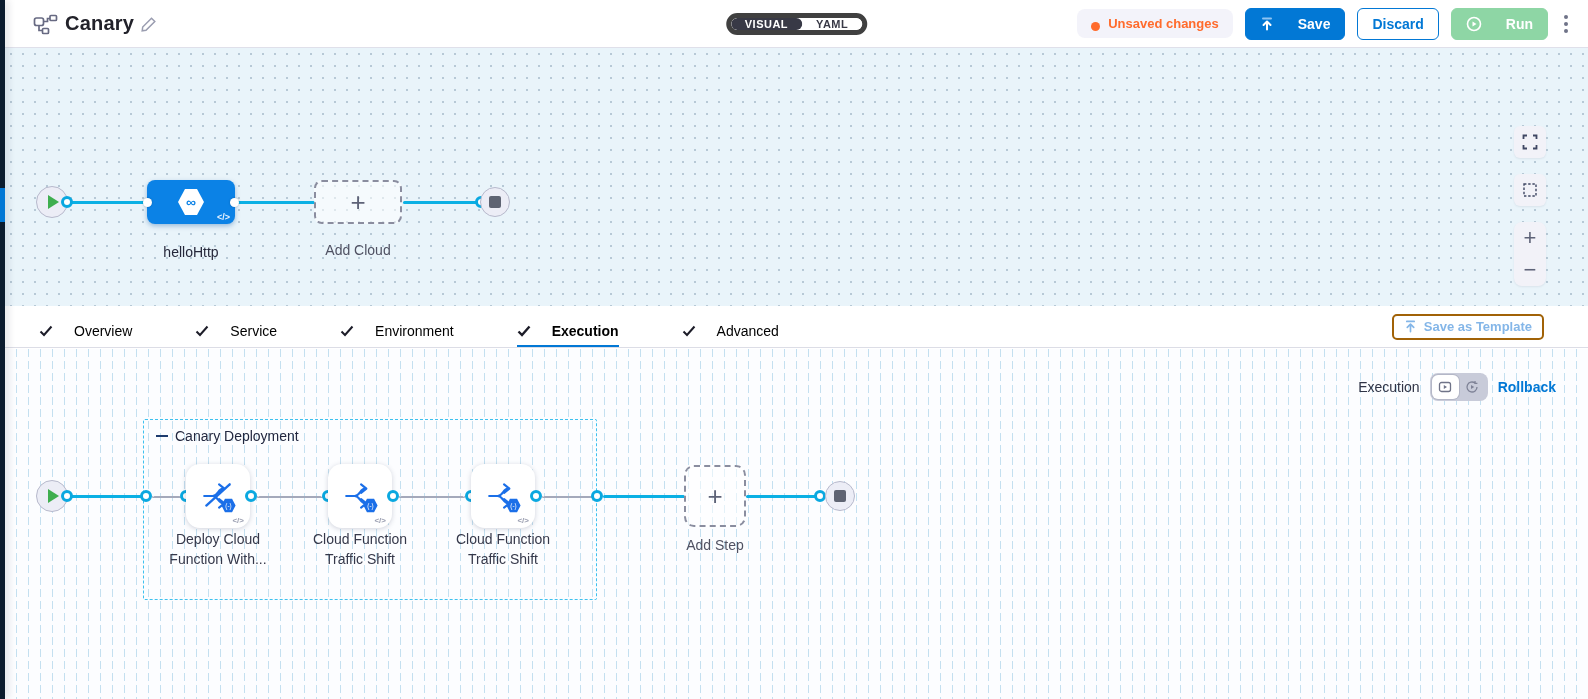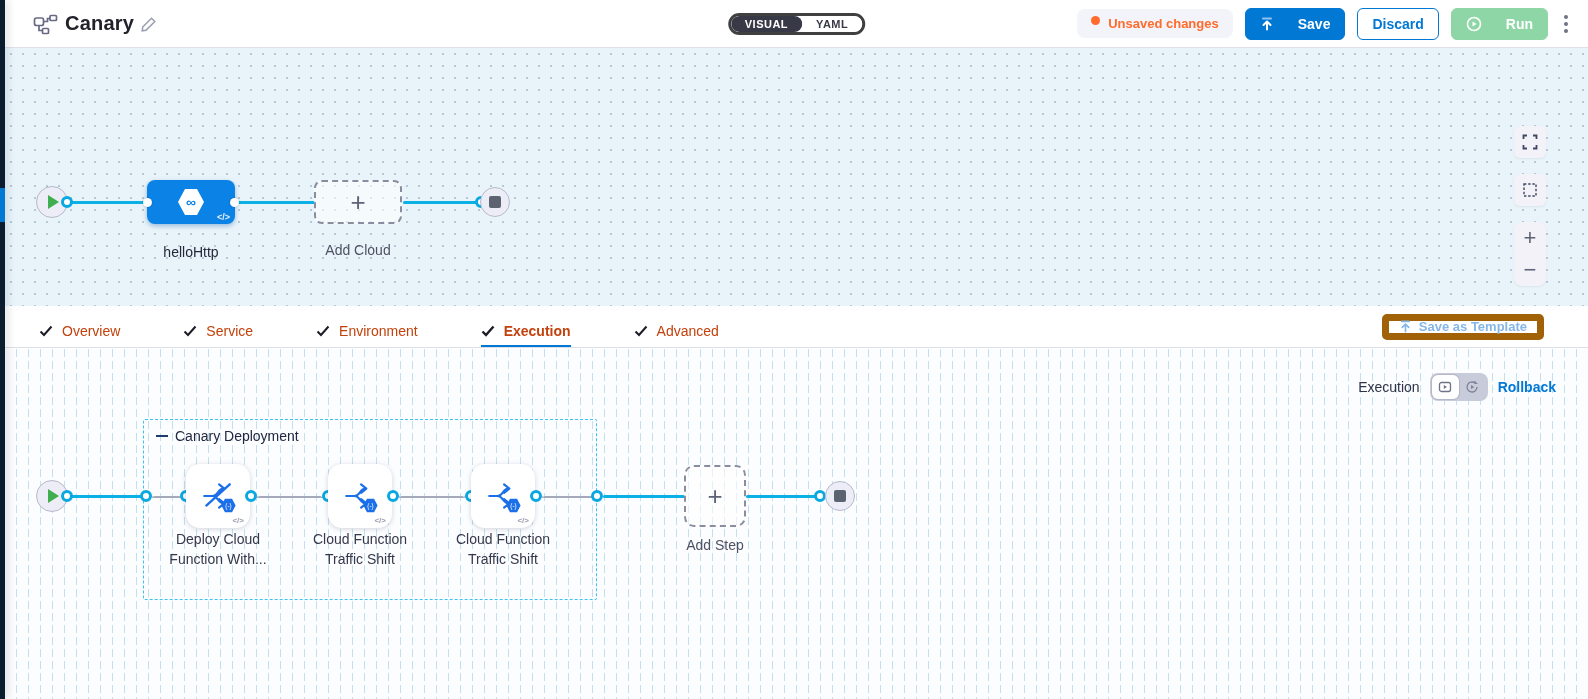--- a/index.html
+++ b/index.html
@@ -9,26 +9,26 @@
   
   .left-strip { position:absolute; left:0; top:0; width:5px; height:699px; background:#0b1c2e; z-index:50; box-shadow:2px 0 8px rgba(10,30,50,.18); }
   .left-strip .scroll-seg { position:absolute; left:0; top:188px; width:5px; height:34px; background:#0278d5; }
 
   
   .header { position:absolute; left:5px; top:0; right:0; height:48px; background:#fff; border-bottom:1px solid #dfe0ea; display:flex; align-items:center; padding:0 16px 0 28px; z-index:20; }
   .title-group { display:flex; align-items:center; gap:6px; }
   .page-title { font-size:20px; font-weight:bold; color:#22222a; letter-spacing:.2px; }
   .icon-btn { background:none; border:none; cursor:pointer; display:flex; align-items:center; }
 
-  .mode-toggle { position:absolute; left:50%; transform:translateX(-50%); display:flex; border:3px solid #404040; border-radius:12px; overflow:hidden; height:22px; background:#fff; }
+  .mode-toggle { position:absolute; left:50%; transform:translateX(-50%); display:flex; border:5px solid #404040; border-radius:12px; overflow:hidden; height:22px; background:#fff; }
   .mode-seg { font-size:11px; font-weight:bold; letter-spacing:.5px; padding:0 14px; display:flex; align-items:center; border:none; cursor:pointer; background:#fff; color:#383946; border-radius:11px; }
   .mode-seg.active { background:#383946; color:#fff; }
 
   .header-actions { margin-left:auto; display:flex; align-items:center; gap:12px; }
-  .unsaved-badge { display:flex; align-items:flex-start; gap:8px; background:#f3f3fa; border-radius:8px; padding:7px 14px; font-size:13px; font-weight:bold; color:#ff6b2c; }
+  .unsaved-badge { display:flex; align-items:flex-end; gap:8px; background:#f3f3fa; border-radius:8px; padding:7px 14px; font-size:13px; font-weight:bold; color:#ff6b2c; }
   .unsaved-dot { width:9px; height:9px; border-radius:50%; background:#ff6b2c; }
   .btn { font-family:inherit; font-size:14px; font-weight:bold; border-radius:6px; height:32px; padding:0 14px; display:flex; align-items:center; gap:24px; cursor:pointer; }
   .btn-save { background:#0278d5; border:1px solid #0278d5; color:#fff; }
   .btn-discard { background:#fff; border:1px solid #0278d5; color:#0278d5; }
   .btn-run { background:#8ed6a5; border:1px solid #8ed6a5; color:#fff; }
   .kebab { display:flex; flex-direction:column; gap:3px; padding:4px; background:none; border:none; cursor:pointer; }
   .kebab i { width:4px; height:4px; border-radius:50%; background:#6f7388; }
 
   
   .stage-canvas { position:absolute; left:5px; top:48px; right:0; height:258px;
@@ -51,23 +51,23 @@
   .add-box { position:absolute; border:2px dashed #8a8d9f; border-radius:8px; background:rgba(255,255,255,.55); display:flex; align-items:center; justify-content:center; cursor:pointer; }
   .plus-glyph { color:#5e6378; font-size:26px; font-weight:300; line-height:1; }
 
   .canvas-controls { position:absolute; right:42px; top:78px; display:flex; flex-direction:column; gap:14px; align-items:center; }
   .ctl-btn { width:32px; height:32px; border:none; border-radius:6px; background:#f2f2f8; display:flex; align-items:center; justify-content:center; cursor:pointer; box-shadow:0 1px 2px rgba(40,40,70,.08); }
   .zoom-pill { width:32px; border:none; border-radius:8px; background:#f2f2f8; display:flex; flex-direction:column; box-shadow:0 1px 2px rgba(40,40,70,.08); }
   .zoom-pill button { width:32px; height:32px; border:none; background:none; color:#5e6378; font-size:22px; font-weight:300; cursor:pointer; line-height:1; }
 
   
   .tabbar { position:absolute; left:5px; top:306px; right:0; height:42px; background:#fff; border-bottom:1px solid #dcdde6; display:flex; align-items:stretch; padding-left:34px; z-index:15; }
-  .tab { display:flex; align-items:center; gap:9px; font-size:14px; color:#c2410c; margin-right:63px; cursor:pointer; border-bottom:2px solid transparent; padding-top:10px; }
+  .tab { display:flex; align-items:center; gap:21px; font-size:14px; color:#000000; margin-right:63px; cursor:pointer; border-bottom:2px solid transparent; padding-top:10px; }
   .tab.active { font-weight:bold; border-bottom-color:#0278d5; }
-  .tpl-btn { margin-left:auto; margin-right:44px; align-self:center; display:flex; align-items:center; gap:7px; border:7px solid #a16207; color:#84b6e8; background:#fff; border-radius:5px; height:26px; padding:0 10px; font-size:13px; font-weight:bold; cursor:pointer; }
+  .tpl-btn { margin-left:auto; margin-right:44px; align-self:center; display:flex; align-items:center; gap:7px; border:2px solid #a16207; color:#84b6e8; background:#fff; border-radius:5px; height:26px; padding:0 10px; font-size:13px; font-weight:bold; cursor:pointer; }
 
   
   .exec-canvas { position:absolute; left:5px; top:349px; right:0; height:350px;
     background-color:#fcfdff;
     background-image:
       repeating-linear-gradient(to bottom, transparent 0 8px, #fcfdff 8px 12px),
       repeating-linear-gradient(to right, transparent 0 11px, rgba(150,200,228,.55) 11px 12px); }
 
   .exec-toolbar { position:absolute; right:32px; top:24px; display:flex; align-items:center; gap:10px; }
   .exec-toolbar-label { font-size:14px; color:#303446; }

